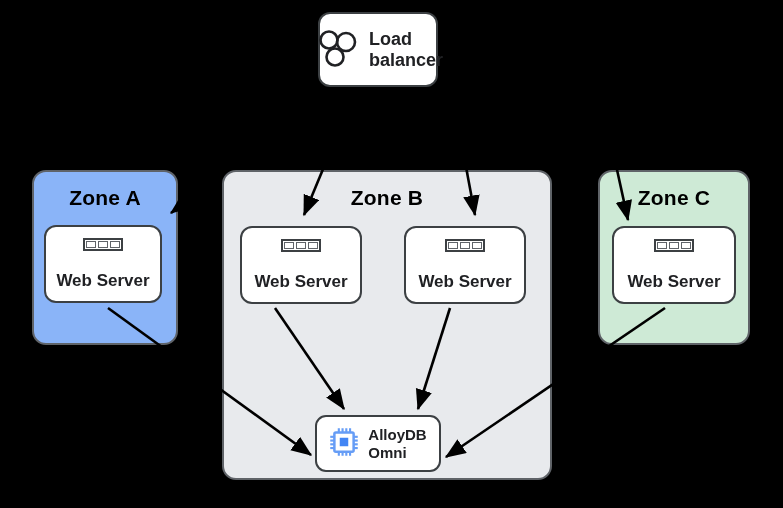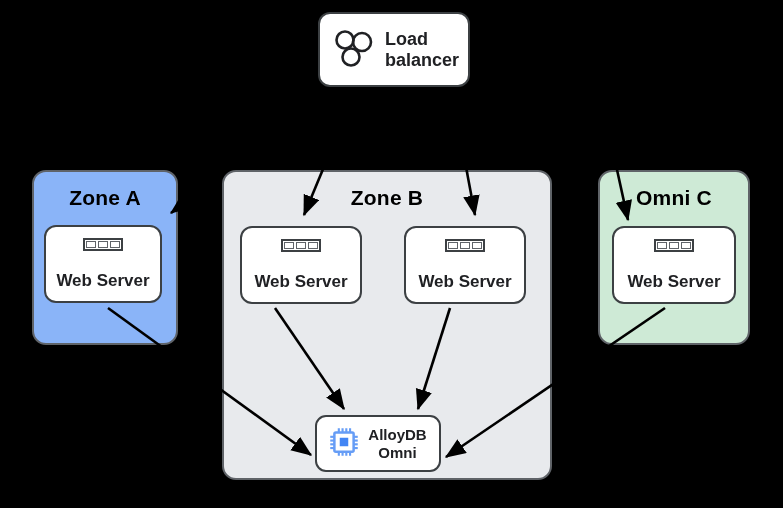--- a/index.html
+++ b/index.html
@@ -108,21 +108,21 @@
 
   
   #ws-zone-a  { left: 44px;  top: 225px; width: 118px; height: 78px; }
   #ws-zone-b1 { left: 240px; top: 226px; width: 122px; height: 78px; }
   #ws-zone-b2 { left: 404px; top: 226px; width: 122px; height: 78px; }
   #ws-zone-c  { left: 612px; top: 226px; width: 124px; height: 78px; }
 
   
   #load-balancer {
     left: 318px; top: 12px;
-    width: 152px; height: 75px;
+    width: 120px; height: 75px;
     flex-direction: row;
     gap: 10px;
     padding-left: 4px;
   }
   #load-balancer .node-label {
     font-size: 18px;
     font-weight: bold;
     color: #202124;
     line-height: 1.15;
     white-space: pre-line;
@@ -136,38 +136,38 @@
     flex-direction: row;
     gap: 9px;
     border-radius: 11px;
   }
   #alloydb-omni .node-label {
     font-size: 15px;
     font-weight: bold;
     color: #202124;
     line-height: 1.2;
     white-space: pre-line;
-    text-align: center;
+    text-align: left;
   }
 </style>
 </head>
 <body>
 
 <div id="canvas">
 
   <div class="zone" id="zone-a">
     <div class="zone-label">Zone A</div>
   </div>
 
   <div class="zone" id="zone-b">
     <div class="zone-label">Zone B</div>
   </div>
 
   <div class="zone" id="zone-c">
-    <div class="zone-label">Omni C</div>
+    <div class="zone-label">Zone C</div>
   </div>
 
   <svg id="arrow-layer" viewBox="0 0 783 508" xmlns="http://www.w3.org/2000/svg">
     <defs>
       <marker id="arrowhead" markerWidth="9" markerHeight="9" refX="7.5" refY="3.2" orient="auto" markerUnits="strokeWidth">
         <path d="M0,0 L8,3.2 L0,6.4 z" fill="#000000"></path>
       </marker>
     </defs>
     <g stroke="#000000" stroke-width="2.6" fill="none" marker-end="url(#arrowhead)">
 

